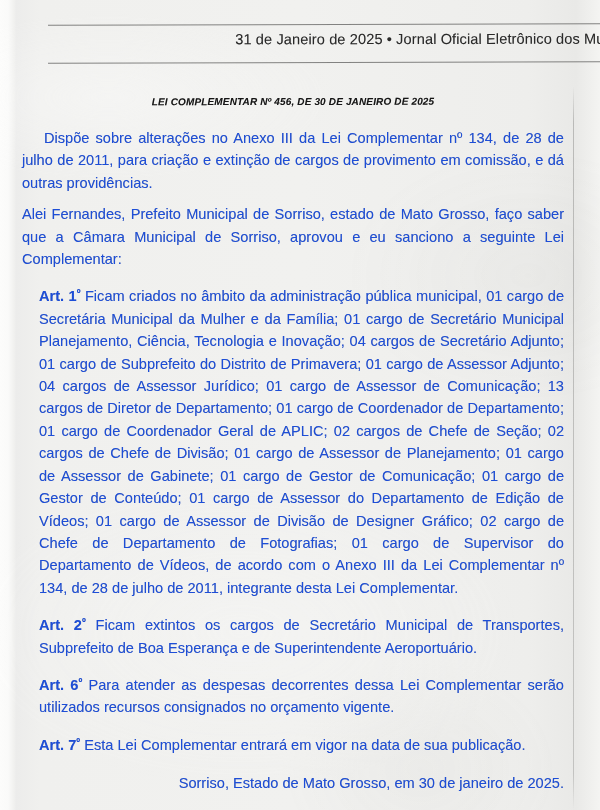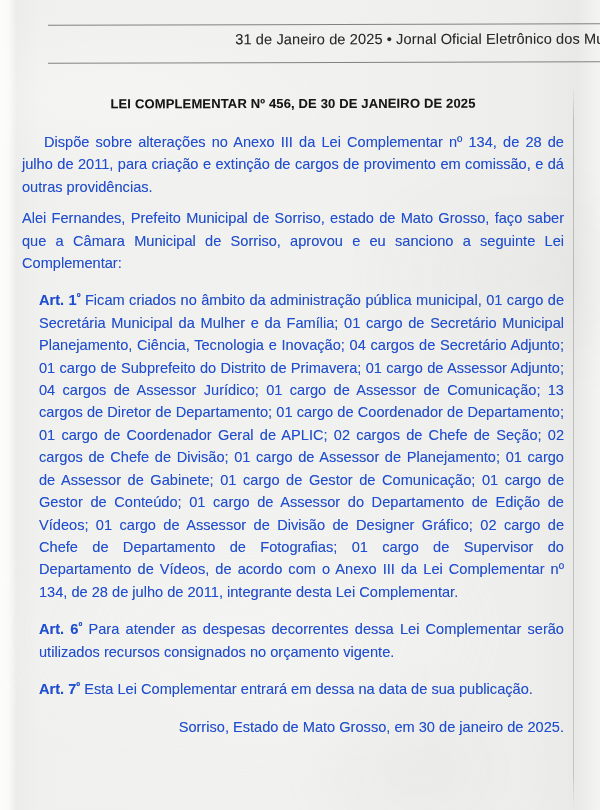--- a/index.html
+++ b/index.html
@@ -92,28 +92,29 @@
 
   
   #article {
     position: absolute;
     left: 22px;
     top: 86px;
     width: 542px;
   }
 
   #law-title {
-    font-size: 13px;
+    font-size: 10px;
     font-weight: bold;
     text-align: center;
     letter-spacing: .15px;
     margin: 10px 0 0 0;
     padding: 0 6px;
     color: #161616;
     transform: rotate(-0.08deg);
+    font-style: italic;
   }
 
   p.body {
     font-size: 14.6px;
     line-height: 22.4px;
     text-align: justify;
     text-justify: inter-word;
     margin: 13px 0 0 0;
     color: #1d4ed8;
     hyphens: manual;
@@ -165,24 +166,27 @@
   <h1 id="law-title">LEI COMPLEMENTAR Nº 456, DE 30 DE JANEIRO DE 2025</h1>
 
   <p class="body ementa">Dispõe sobre alterações no Anexo III da Lei Complementar nº 134, de 28 de julho de 2011, para criação e extinção de cargos de provimento em comissão, e dá outras providências.</p>
 
   <p class="body preamble">Alei Fernandes, Prefeito Municipal de Sorriso, estado de Mato Grosso, faço saber que a Câmara Municipal de Sorriso, aprovou e eu sanciono a seguinte Lei Complementar:</p>
 
   <p class="body artigo">
     <span class="art-label"><span>Art. 1</span><sup class="ord">º</sup></span><span> Ficam criados no âmbito da administração pública municipal, 01 cargo de Secretária Municipal da Mulher e da Família; 01 cargo de Secretário Municipal Planejamento, Ciência, Tecnologia e Inovação; 04 cargos de Secretário Adjunto; 01 cargo de Subprefeito do Distrito de Primavera; 01 cargo de Assessor Adjunto; 04 cargos de Assessor Jurídico; 01 cargo de Assessor de Comunicação; 13 cargos de Diretor de Departamento; 01 cargo de Coordenador de Departamento; 01 cargo de Coordenador Geral de APLIC; 02 cargos de Chefe de Seção; 02 cargos de Chefe de Divisão; 01 cargo de Assessor de Planejamento; 01 cargo de Assessor de Gabinete; 01 cargo de Gestor de Comunicação; 01 cargo de Gestor de Conteúdo; 01 cargo de Assessor do Departamento de Edição de Vídeos; 01 cargo de Assessor de Divisão de Designer Gráfico; 02 cargo de Chefe de Departamento de Fotografias; 01 cargo de Supervisor do Departamento de Vídeos, de acordo com o Anexo III da Lei Complementar nº 134, de 28 de julho de 2011, integrante desta Lei Complementar.</span>
   </p>
 
+  <p class="body artigo">
+    <span class="art-label"><span>Art. 2</span><sup class="ord">º</sup></span><span> Ficam extintos os cargos de Secretário Municipal de Transportes, Subprefeito de Boa Esperança e de Superintendente Aeroportuário.</span>
+  </p>
 
   <p class="body artigo">
     <span class="art-label"><span>Art. 6</span><sup class="ord">º</sup></span><span> Para atender as despesas decorrentes dessa Lei Complementar serão utilizados recursos consignados no orçamento vigente.</span>
   </p>
 
   <p class="body artigo">
-    <span class="art-label"><span>Art. 7</span><sup class="ord">º</sup></span><span> Esta Lei Complementar entrará em dessa na data de sua publicação.</span>
+    <span class="art-label"><span>Art. 7</span><sup class="ord">º</sup></span><span> Esta Lei Complementar entrará em vigor na data de sua publicação.</span>
   </p>
 
   <p class="body closing">Sorriso, Estado de Mato Grosso, em 30 de janeiro de 2025.</p>
 
 </div>
 
 </body></html>

